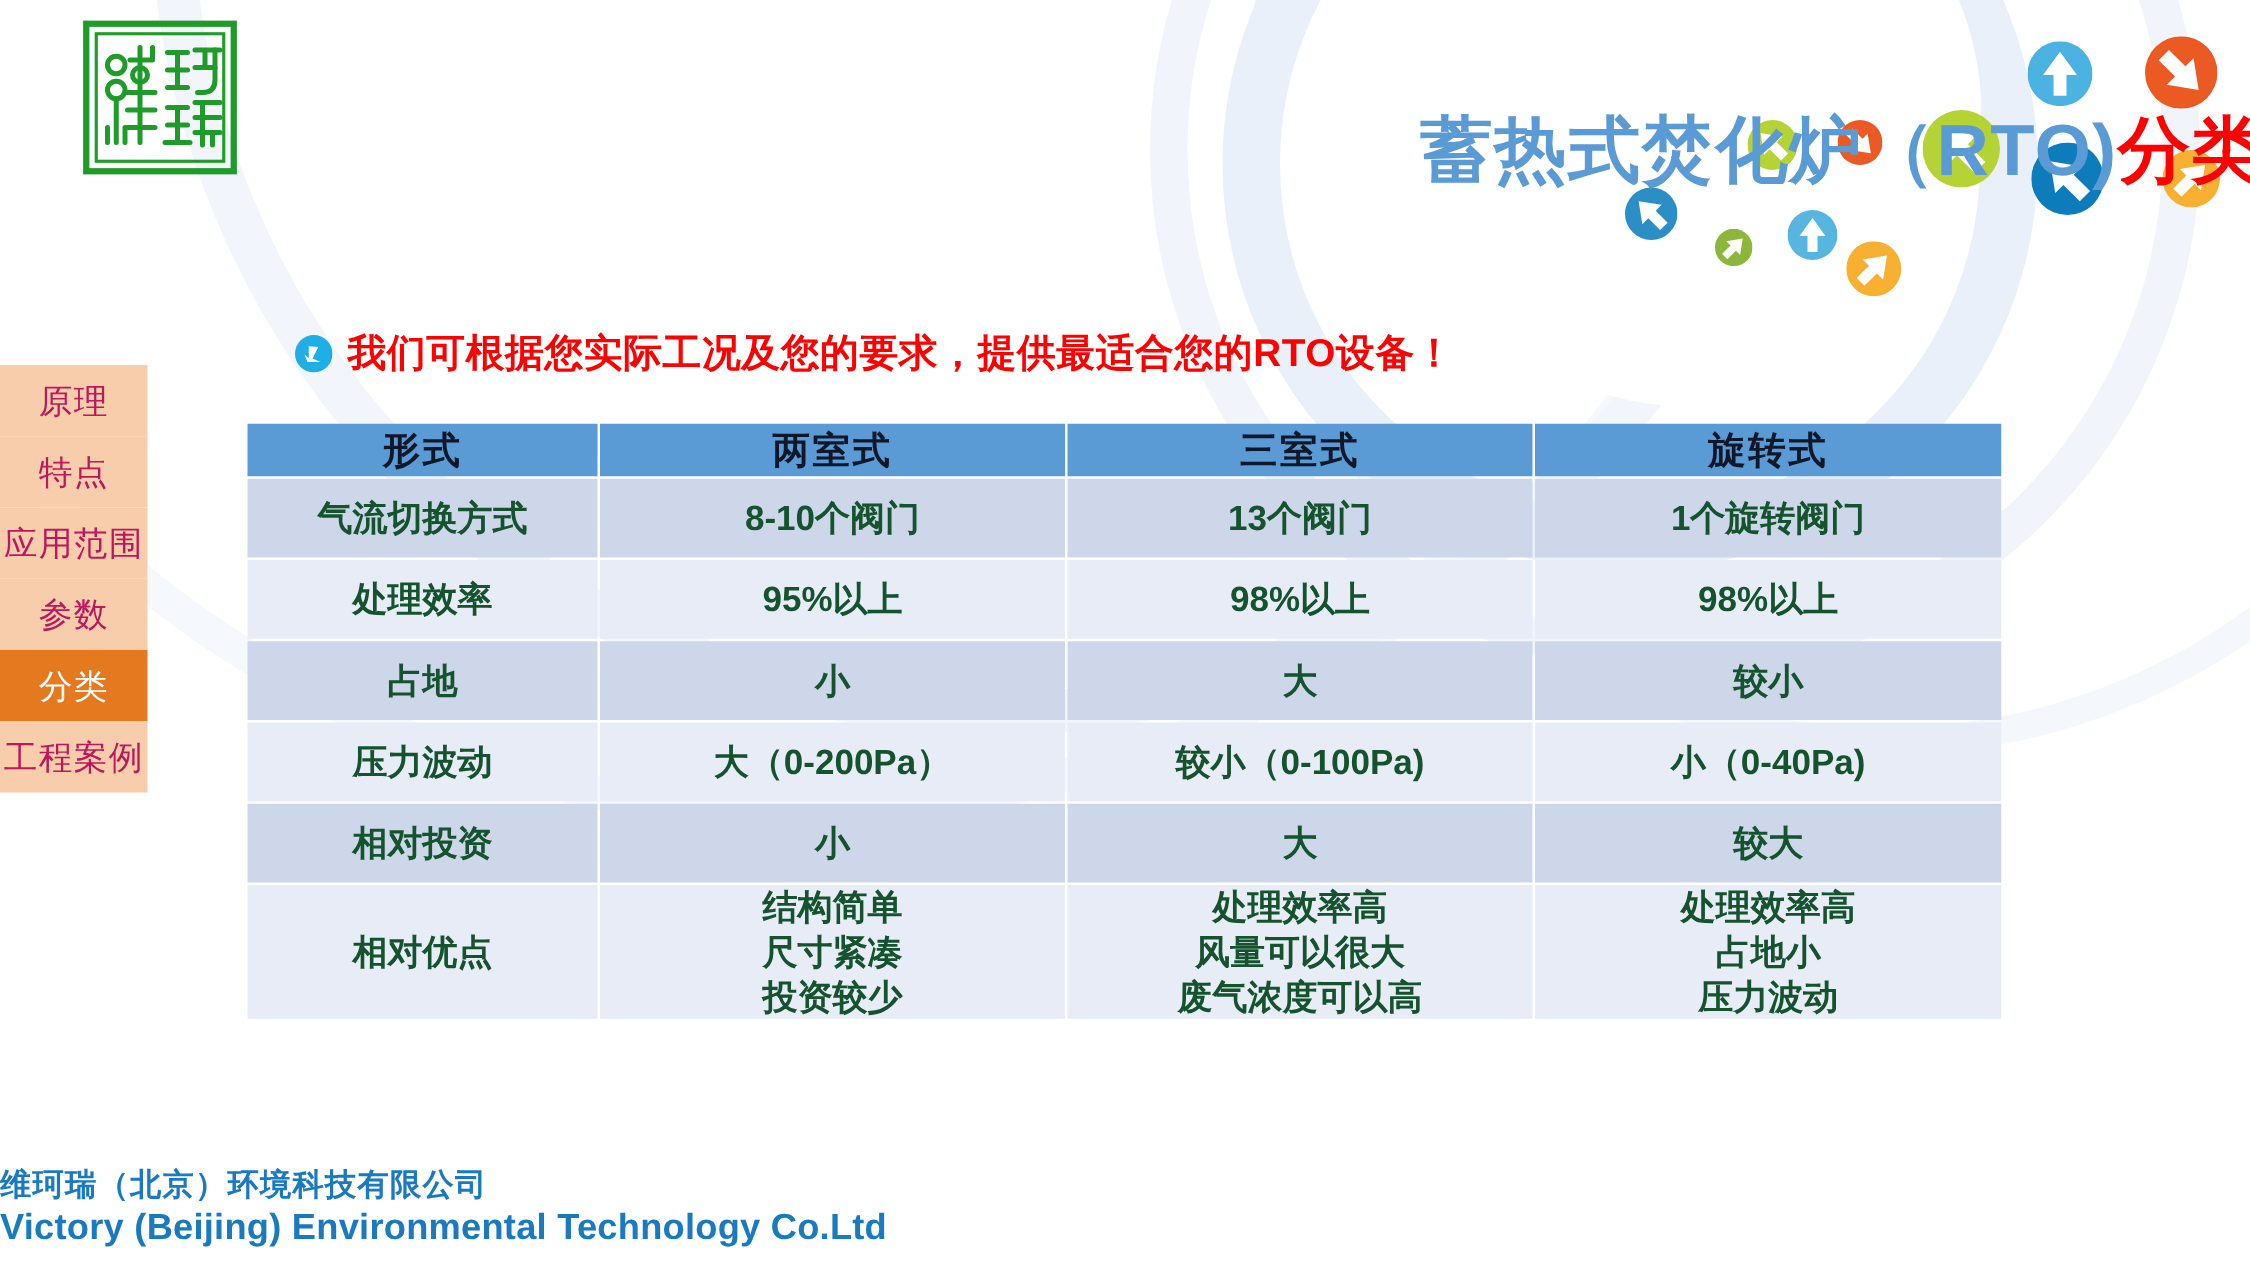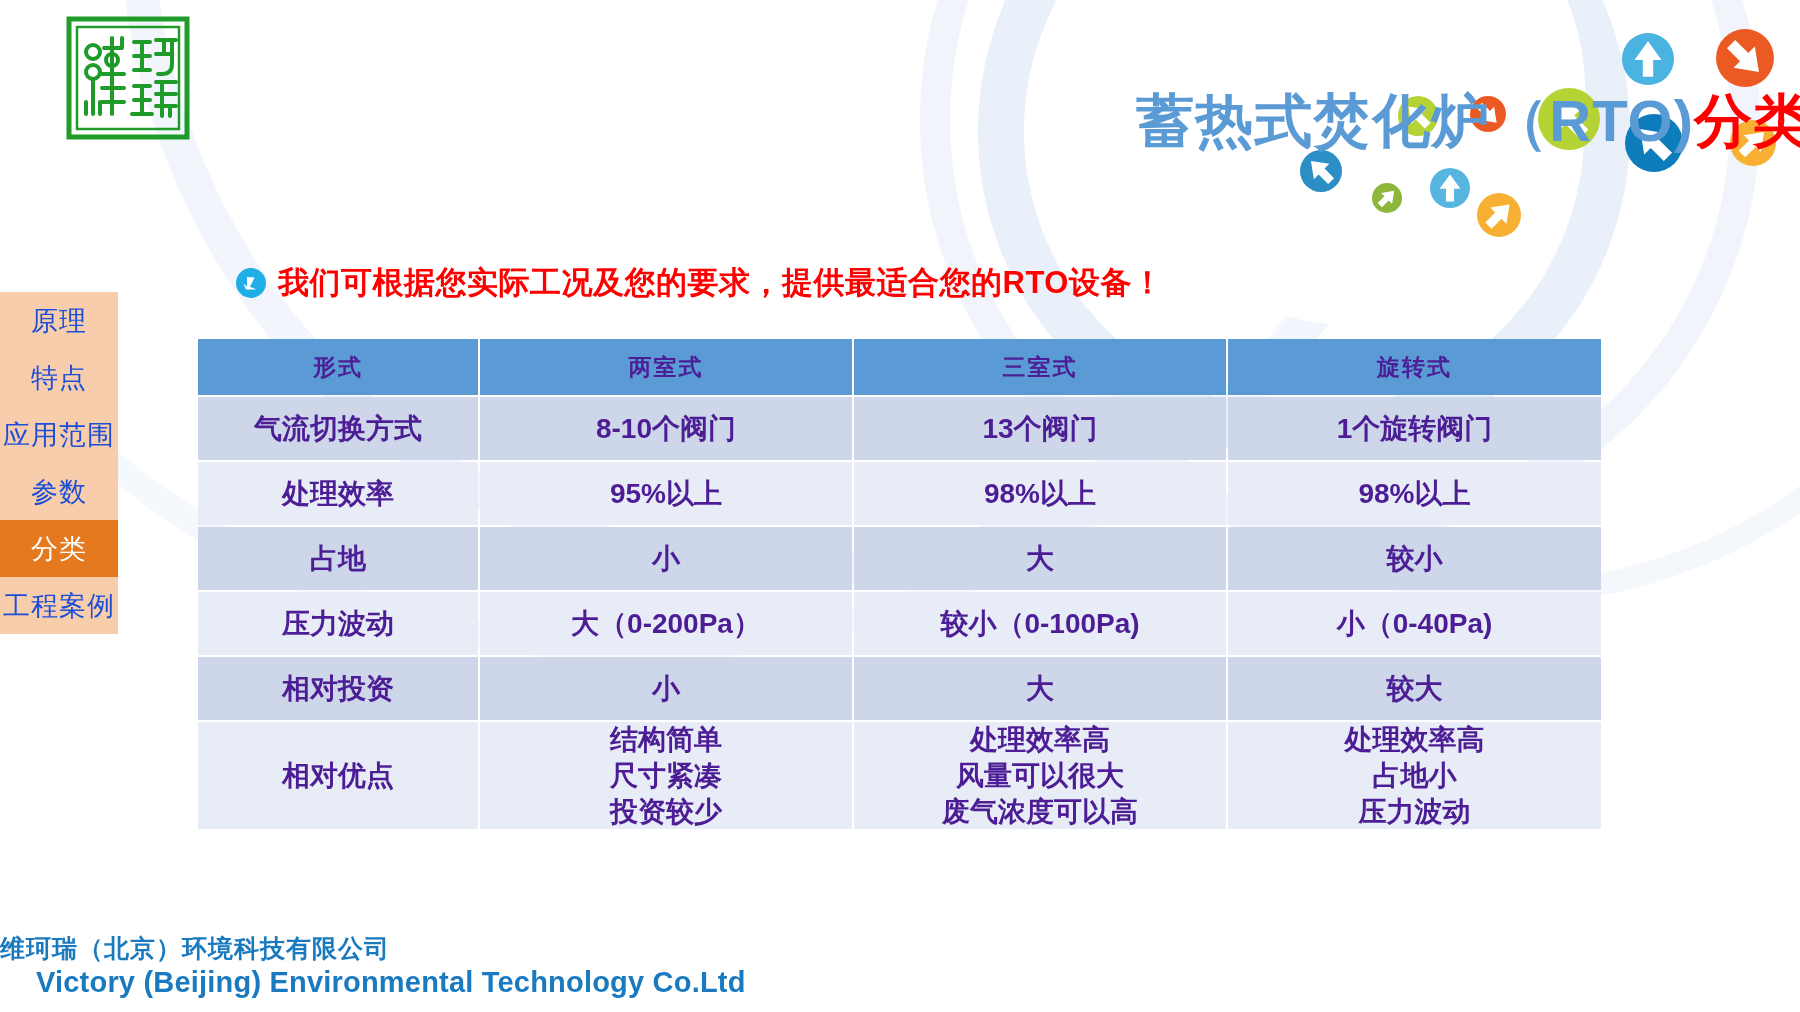--- a/index.html
+++ b/index.html
@@ -83,21 +83,21 @@
   
   .sidebar {
     position: absolute;
     left: 0;
     top: 292px;
     width: 118px;
   }
   .nav-item {
     height: 57px;
     background: #f7cdab;
-    color: #1d4ed8;
+    color: #be185d;
     display: flex;
     align-items: center;
     justify-content: center;
     font-size: 27px;
     letter-spacing: 1px;
     font-family: "Liberation Sans", "DejaVu Sans", sans-serif;
   }
   .nav-item.active {
     background: #e4791f;
     color: #ffffff;
@@ -152,27 +152,27 @@
     border-collapse: separate;
     border-spacing: 2px 2px;
     width: 100%;
     table-layout: fixed;
   }
   table.rto th, table.rto td {
     text-align: center;
     vertical-align: middle;
     padding: 0 6px;
     font-weight: bold;
-    color: #4c1d95;
+    color: #14532d;
   }
   table.rto thead th {
     background: #5b9bd5;
-    color: #4c1d95;
-    font-size: 23px;
-    height: 56px;
+    color: #0f172a;
+    font-size: 30px;
+    height: 42px;
     letter-spacing: 2px;
   }
   table.rto tbody td {
     font-size: 28px;
     height: 63px;
     line-height: 1.28;
   }
   table.rto tbody tr.odd td { background: #cdd7e9; }
   table.rto tbody tr.even td { background: #e7ecf6; }
   table.rto col.c0 { width: 280px; }
@@ -195,21 +195,20 @@
   }
   .footer .f-cn {
     font-size: 25px;
     font-weight: bold;
     letter-spacing: 1px;
   }
   .footer .f-en {
     font-size: 29px;
     font-weight: bold;
     letter-spacing: 0.2px;
-    padding-left: 36px;
   }
 
   
   .arrow-badge {
     position: absolute;
     border-radius: 50%;
   }
   .arrow-badge svg { display: block; width: 100%; height: 100%; }
 </style>
 </head>

